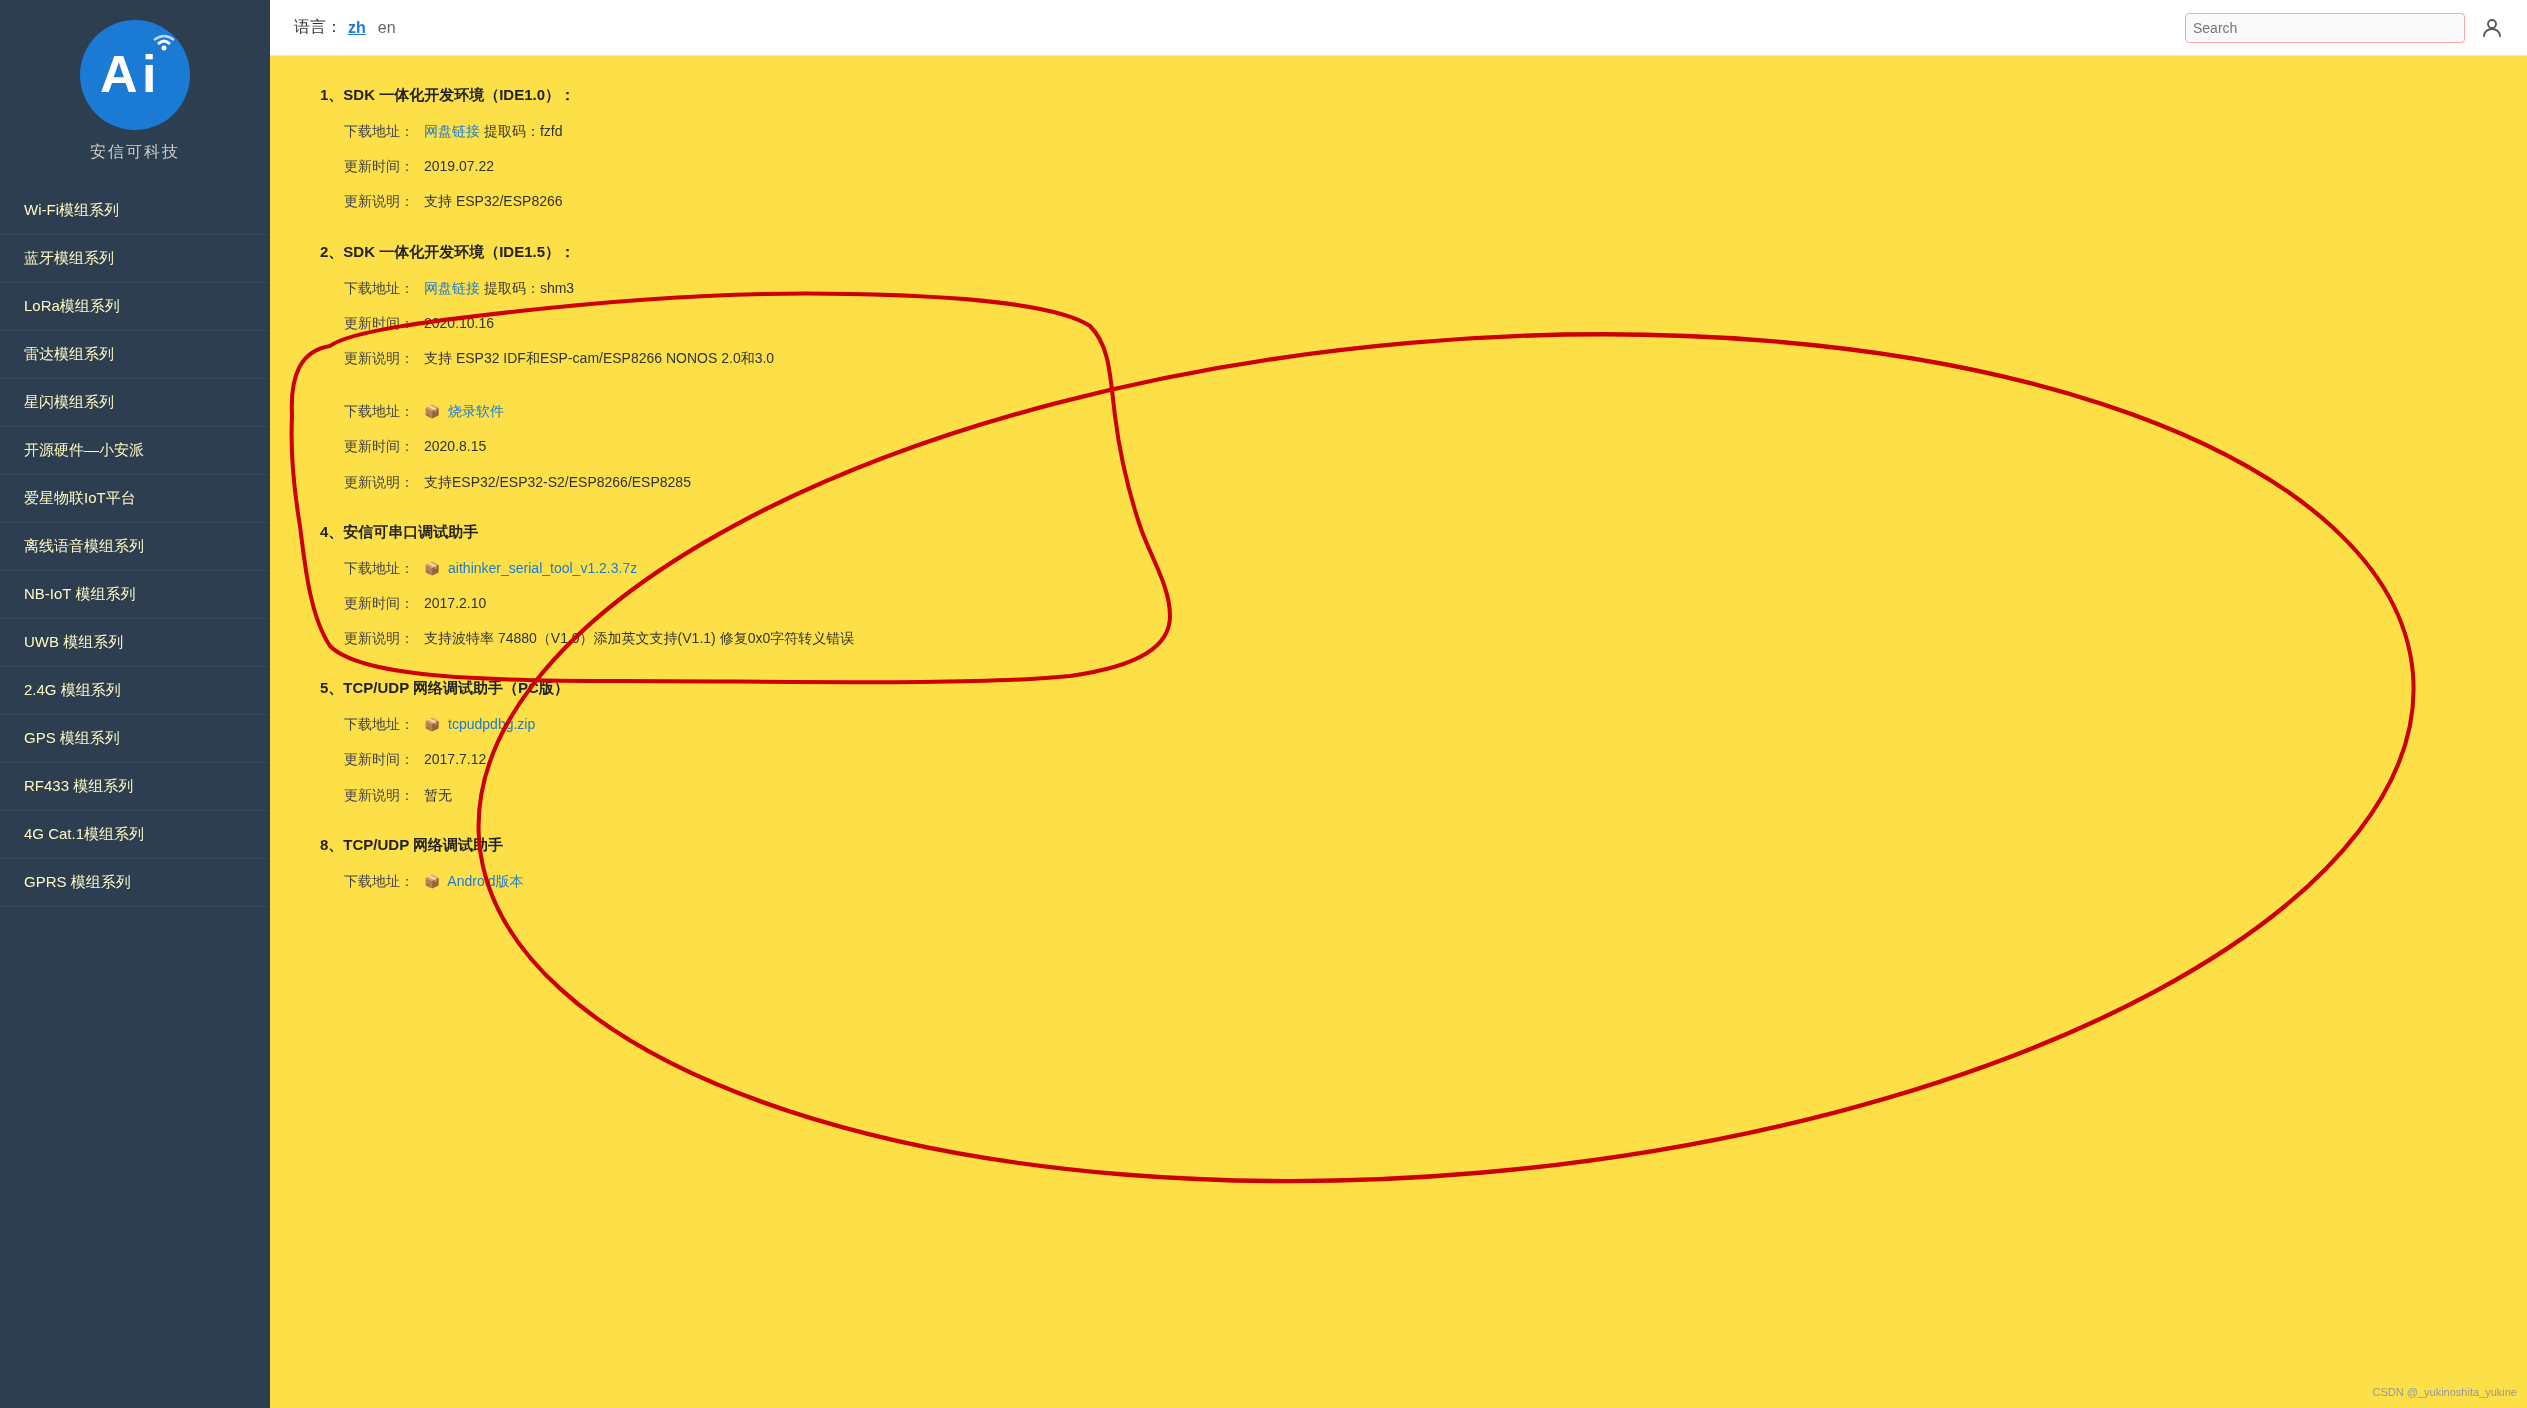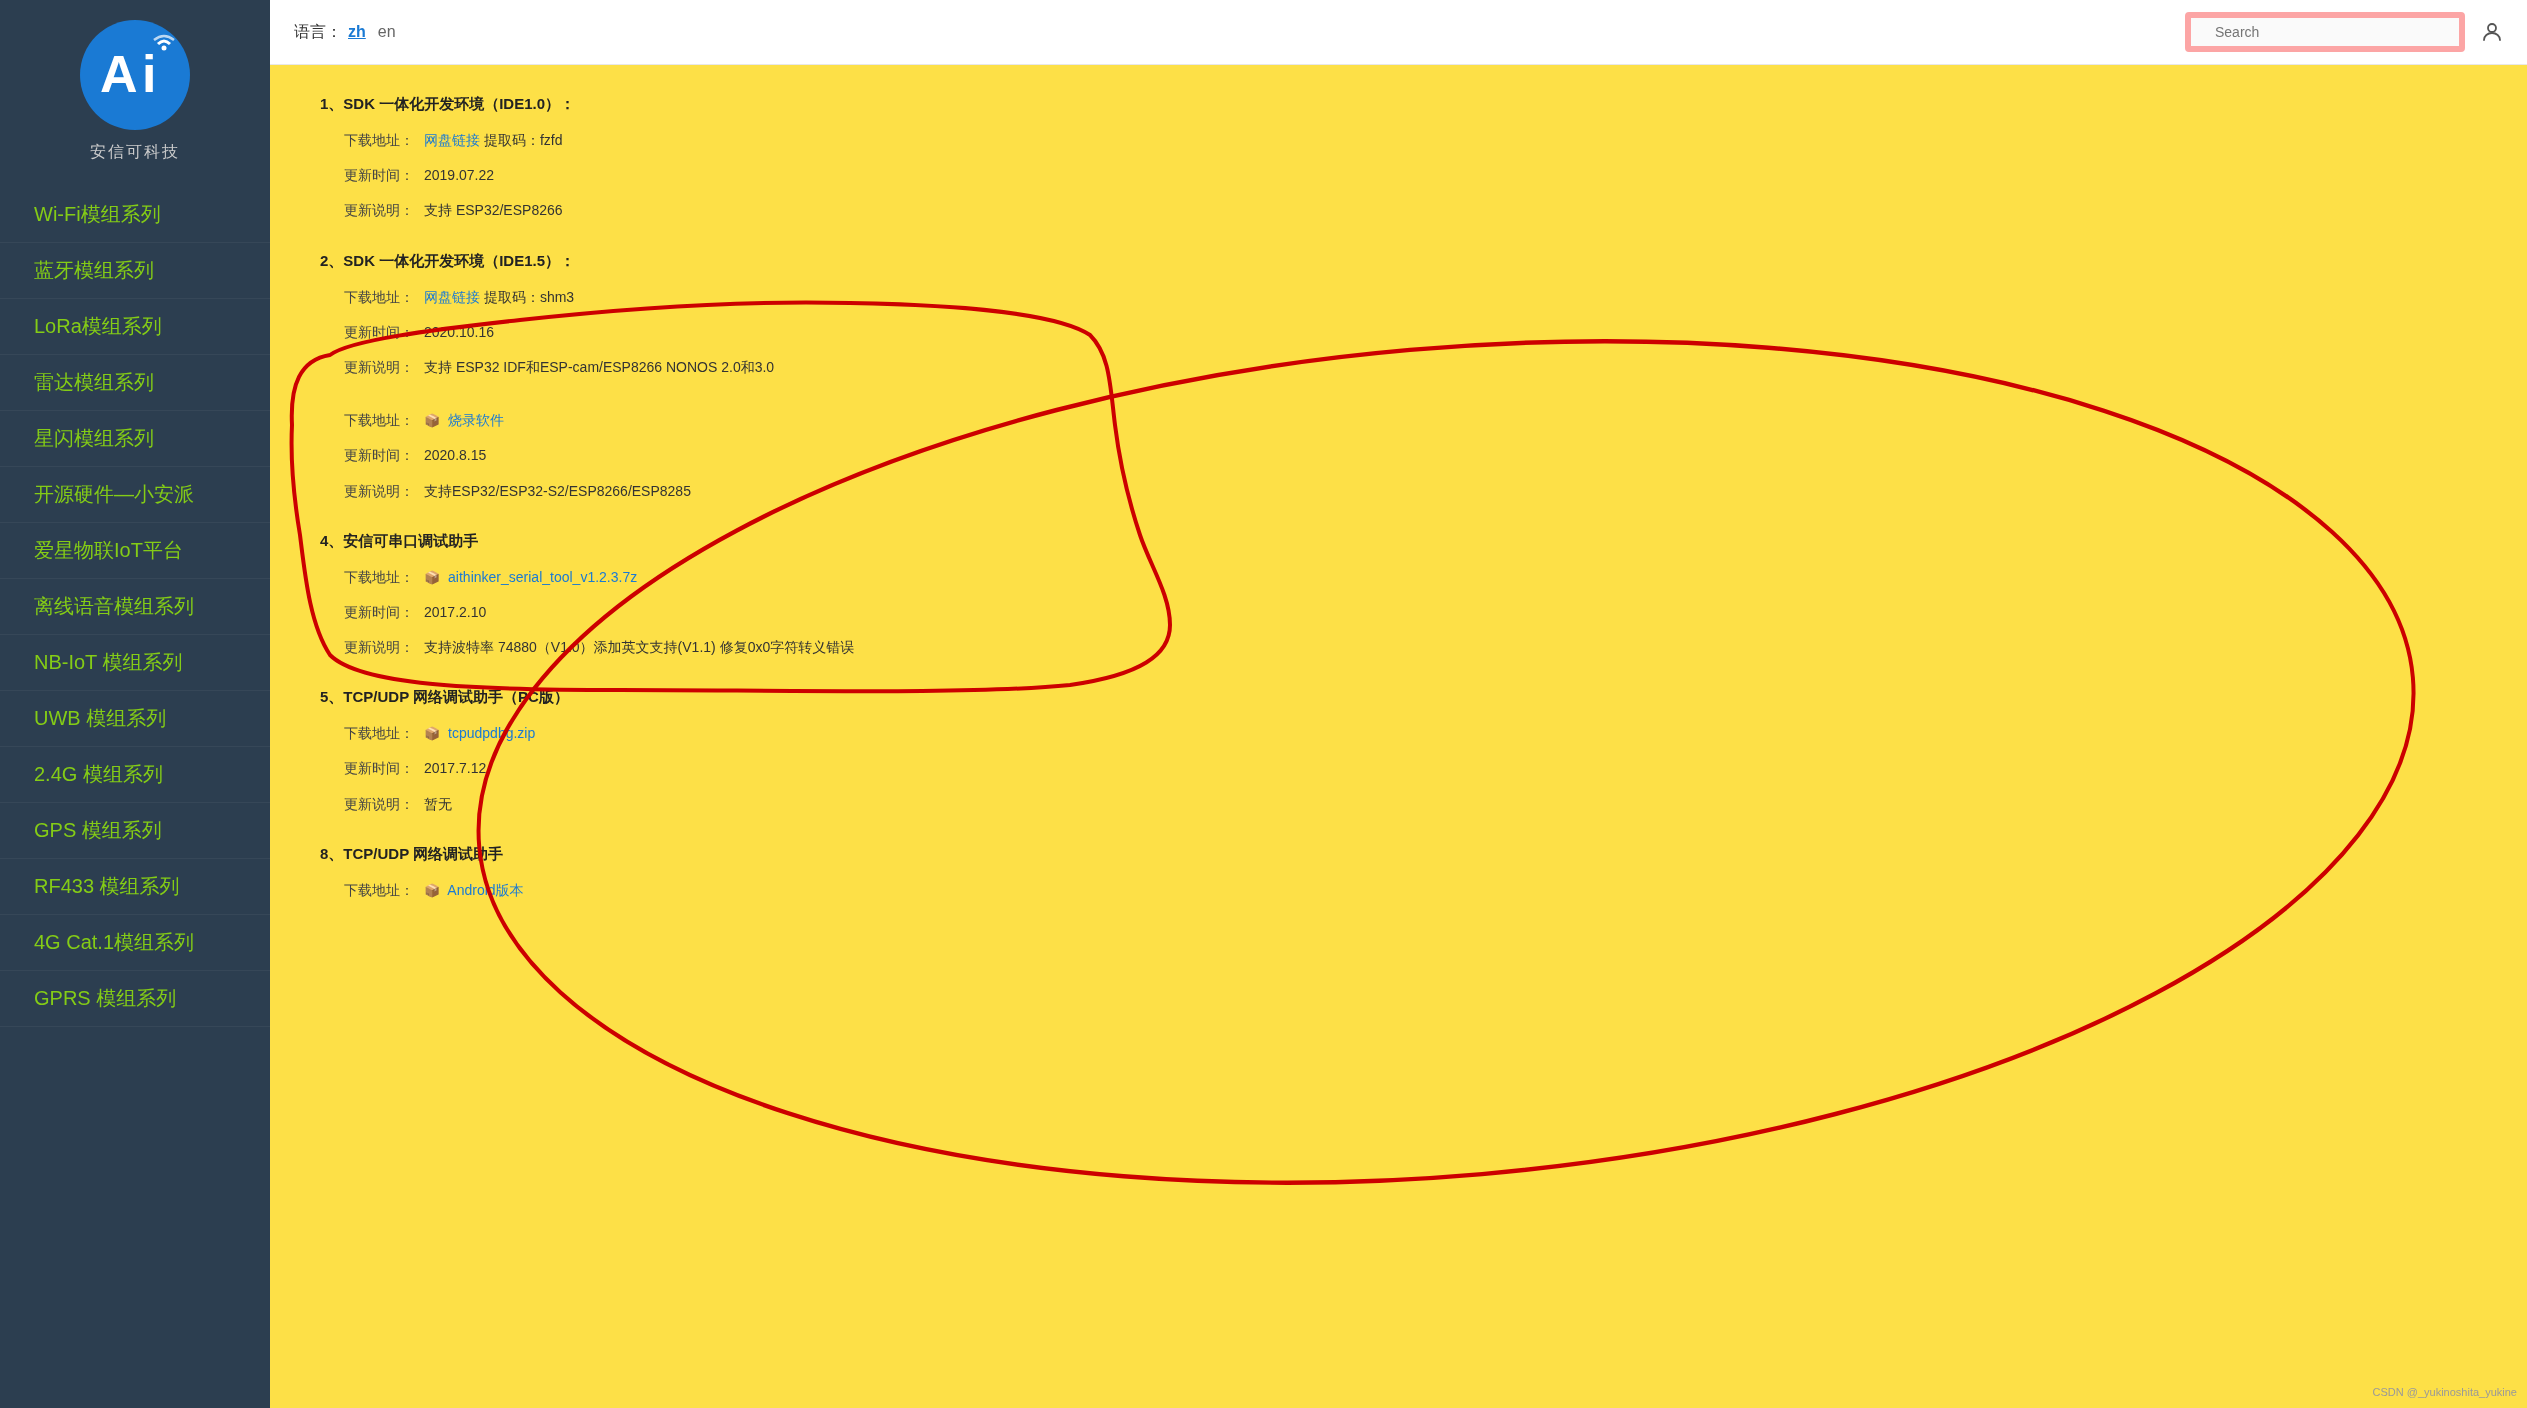--- a/index.html
+++ b/index.html
@@ -36,23 +36,23 @@
     .company-name {
       color: #ccc;
       font-size: 16px;
       letter-spacing: 2px;
     }
     .nav-menu {
       width: 100%;
       list-style: none;
     }
     .nav-item {
-      padding: 14px 34px;
-      color: #84cc16;
-      font-size: 20px;
+      padding: 14px 24px;
+      color: #fef9c3;
+      font-size: 15px;
       cursor: pointer;
       border-bottom: 1px solid rgba(255,255,255,0.05);
       transition: background 0.2s;
     }
 
     
     .main-area {
       flex: 1;
       display: flex;
       flex-direction: column;
@@ -79,23 +79,23 @@
     .lang-zh { color: #1a7ad4; font-weight: 600; text-decoration: underline; text-align: center; }
     .lang-en { color: #666; cursor: pointer; }
     .lang-separator { color: #999; }
     .search-area {
       margin-left: auto;
       display: flex;
       align-items: center;
       gap: 16px;
     }
     .search-input {
-      border: 6px solid #fca5a5;
+      border: 1px solid #fca5a5;
       border-radius: 4px;
-      padding: 6px 24px;
+      padding: 6px 7px;
       font-size: 14px;
       color: #999;
       width: 280px;
       outline: none;
       background: #fafafa;
     }
     .user-icon-btn {
       background: none;
       border: none;
       cursor: pointer;

